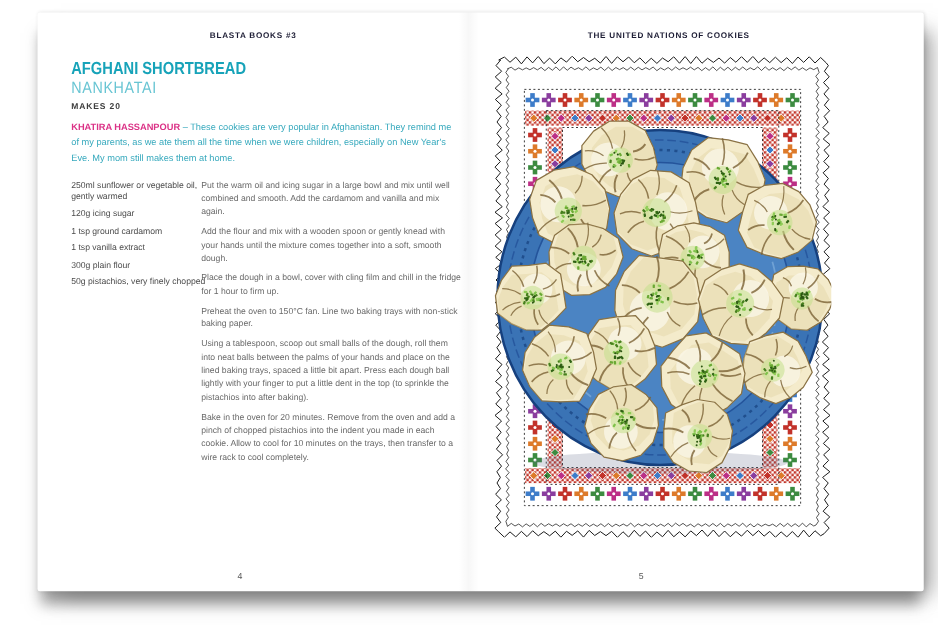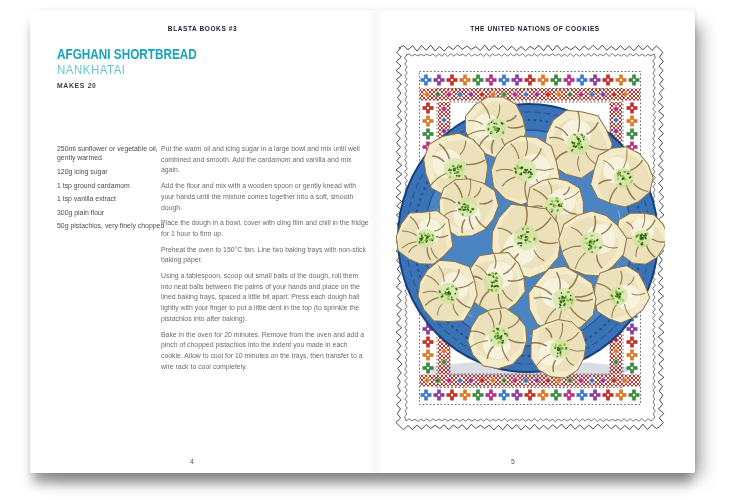--- a/index.html
+++ b/index.html
@@ -1,21 +1,21 @@
 <!DOCTYPE html>
 <html><head>
 <meta charset="utf-8">
 <style>
   html,body{margin:0;padding:0;width:750px;height:500px;background:#ffffff;
     font-family:"Liberation Sans",sans-serif;overflow:hidden;}
   .book{position:absolute;left:30px;top:10px;width:665px;height:463px;background:#fff;
     border-radius:2px;
     box-shadow: 0 13px 11px -3px rgba(92,92,92,.62),
                 13px 9px 15px -6px rgba(105,105,105,.5),
-                1px 0 3px rgba(0,0,0,.10);}
+                1px 0 3px rgba(0,0,0,.10); padding-left: 44px;}
   .spine{position:absolute;left:337px;top:0;width:16px;height:100%;
     background:linear-gradient(90deg,rgba(0,0,0,0) 0%,rgba(0,0,0,.03) 50%,rgba(0,0,0,0) 100%);}
   .page{position:absolute;top:0;height:100%;}
   .page-left{left:0;width:345px;}
   .page-right{left:345px;width:320px;}
   .running-head{position:absolute;top:15px;left:0;right:0;text-align:center;
     font-size:6.5px;font-weight:bold;letter-spacing:.6px;color:#1a1a32;}
   .title{position:absolute;left:27px;top:36px;margin:0;font-size:14px;font-weight:bold;
     color:#17a3b9;transform:scaleX(.84);transform-origin:left top;white-space:nowrap;}
   .subtitle{position:absolute;left:27px;top:52px;margin:0;font-size:13px;font-weight:normal;
@@ -36,20 +36,21 @@
 </style>
 </head>
 <body>
 
 <div class="book">
   <div class="page page-left">
     <div class="running-head">BLASTA BOOKS #3</div>
     <h1 class="title">AFGHANI SHORTBREAD</h1>
     <h2 class="subtitle">NANKHATAI</h2>
     <div class="makes">MAKES 20</div>
+    <p class="intro"><span class="author">KHATIRA HASSANPOUR</span> <span>– These cookies are very popular in Afghanistan. They remind me of my parents, as we ate them all the time when we were children, especially on New Year's Eve. My mom still makes them at home.</span></p>
     <div class="ingredients" id="ingredients">
         <div class="ing">250ml sunflower or vegetable oil, gently warmed</div>
         <div class="ing">120g icing sugar</div>
         <div class="ing">1 tsp ground cardamom</div>
         <div class="ing">1 tsp vanilla extract</div>
         <div class="ing">300g plain flour</div>
         <div class="ing">50g pistachios, very finely chopped</div>
       </div>
     <div class="method" id="method">
         <p class="step">Put the warm oil and icing sugar in a large bowl and mix until well combined and smooth. Add the cardamom and vanilla and mix again.</p>

